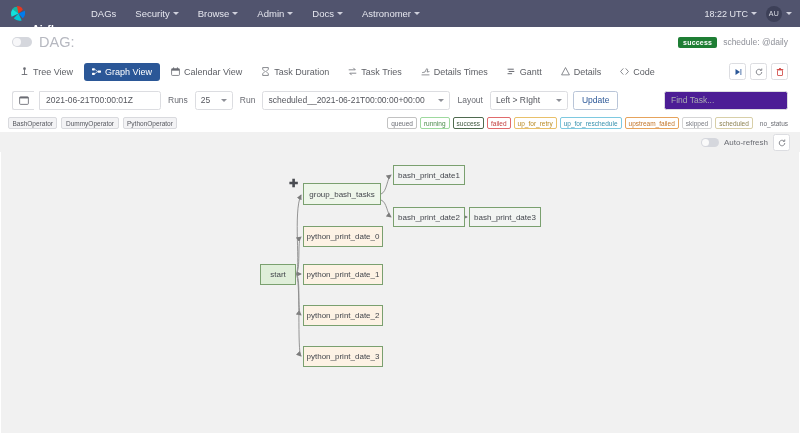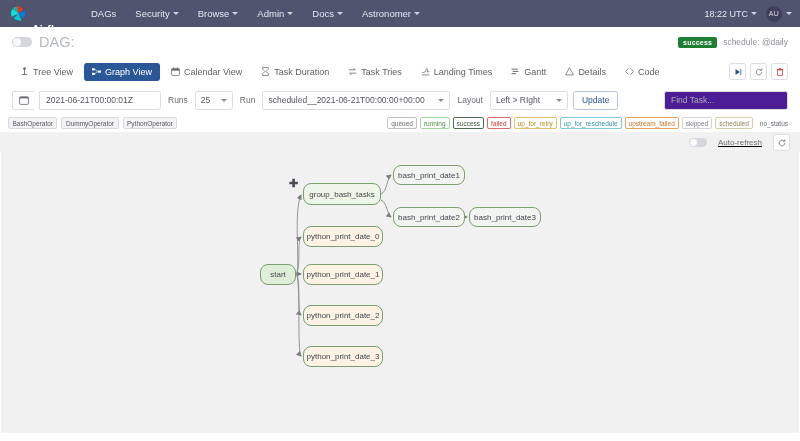--- a/index.html
+++ b/index.html
@@ -141,38 +141,38 @@
     font-size: 6.5px; border-radius: 2px; padding: 1.5px 3px;
     background: #fff; border: 1px solid #ccc; color: #6b6d74;
   }
 
   
   .refreshrow {
     height: 20px; position: relative; background: #f1f1f1;
   }
   .refresh-grp {
     position: absolute; right: 10px; top: 2px;
-    display: flex; align-items: center; gap: 11px; text-decoration: underline;
+    display: flex; align-items: center; gap: 5px;
   }
   .toggle-sm {
     width: 18px; height: 9px; border-radius: 4.5px; background: #d5d7dd; position: relative;
   }
   .toggle-sm::after {
     content: ""; position: absolute; left: 1px; top: 1px;
     width: 7px; height: 7px; border-radius: 50%; background: #fafafa;
   }
   .ar-label { font-size: 8px; color: #6a6c73; }
 
   
   .canvas {
     position: relative; height: 281px; background: #f1f1f1;
     margin: 0 1px; overflow: hidden;
   }
   .node {
-    position: absolute; border: 1px solid #7aa06f; border-radius: 8px;
+    position: absolute; border: 1px solid #7aa06f; border-radius: 0;
     display: flex; align-items: center; justify-content: center;
     font-size: 8px; color: #44474d; white-space: nowrap;
   }
   .node.bash { background: #f2f4f2; }
   .node.python { background: #fdf2e4; }
   .node.dummy { background: #dfeed9; }
   .node.group { background: #eef6ea; border-color: #7aa06f; }
   .plus-icon {
     position: absolute; font-size: 11px; color: #4a4c52; font-weight: 600;
     line-height: 1;
@@ -295,21 +295,21 @@
     </span>
     <span>Task Tries</span>
   </div>
 
   <div class="tab">
     <span class="ticon">
       <svg width="9" height="9" viewBox="0 0 16 16">
           <path d="M1 14h14 M2 10l5-1 3-6 2 1-1 5 4-1" fill="none" stroke="#6a6c73" stroke-width="1.3" stroke-linejoin="round"></path>
         </svg>
     </span>
-    <span>Landing Times</span>
+    <span>Details Times</span>
   </div>
 
   <div class="tab">
     <span class="ticon">
       <svg width="9" height="9" viewBox="0 0 16 16">
           <rect x="1" y="3" width="11" height="1.8" fill="#6a6c73"></rect>
           <rect x="3" y="7" width="10" height="1.8" fill="#6a6c73"></rect>
           <rect x="1" y="11" width="8" height="1.8" fill="#6a6c73"></rect>
         </svg>
     </span>

